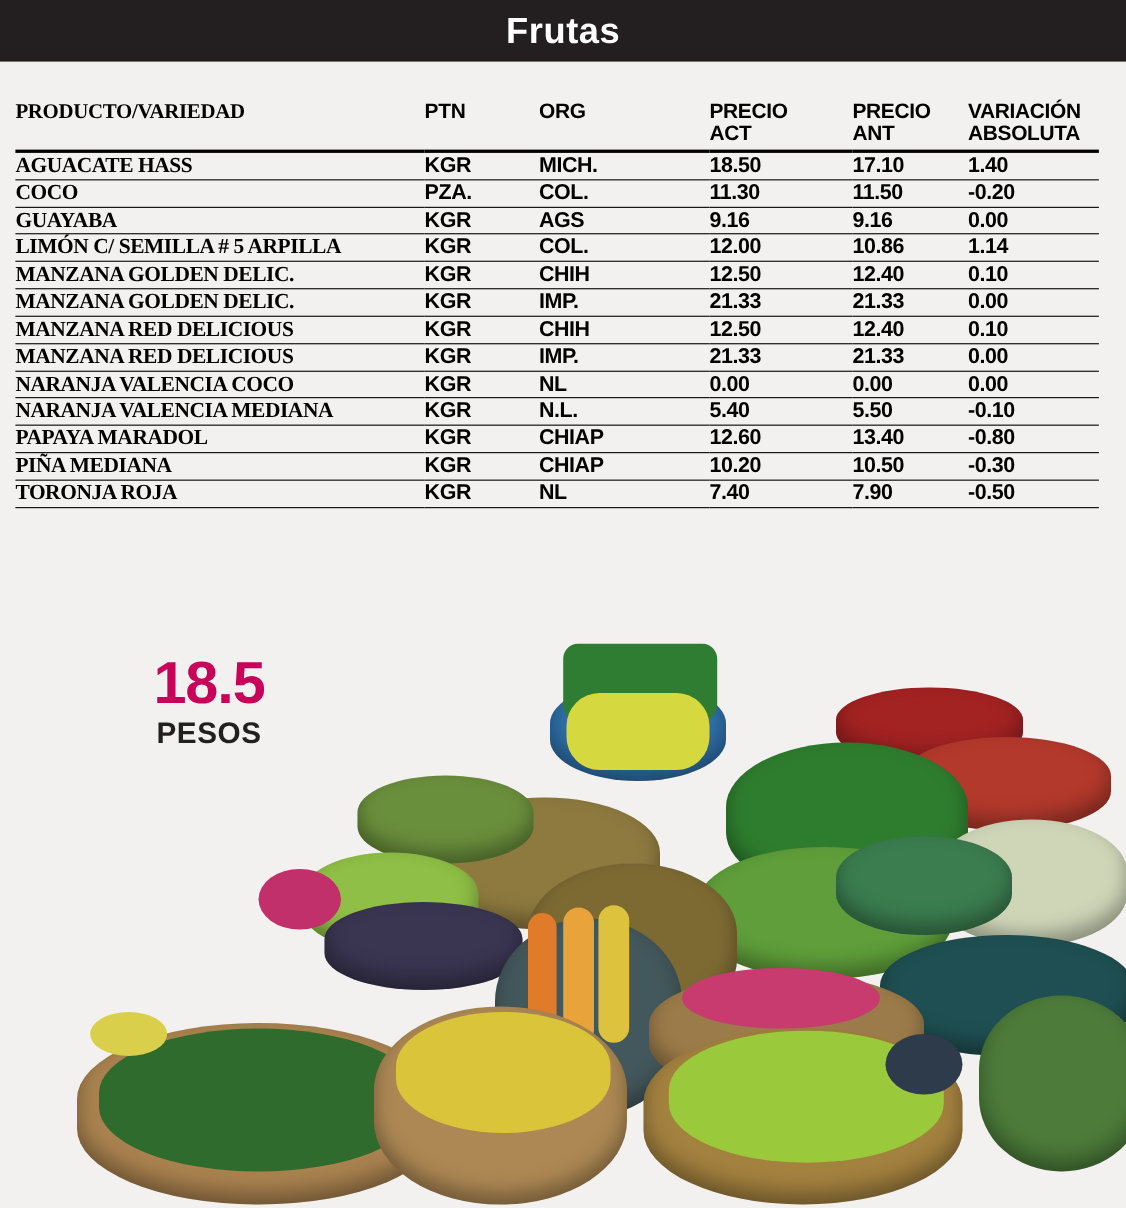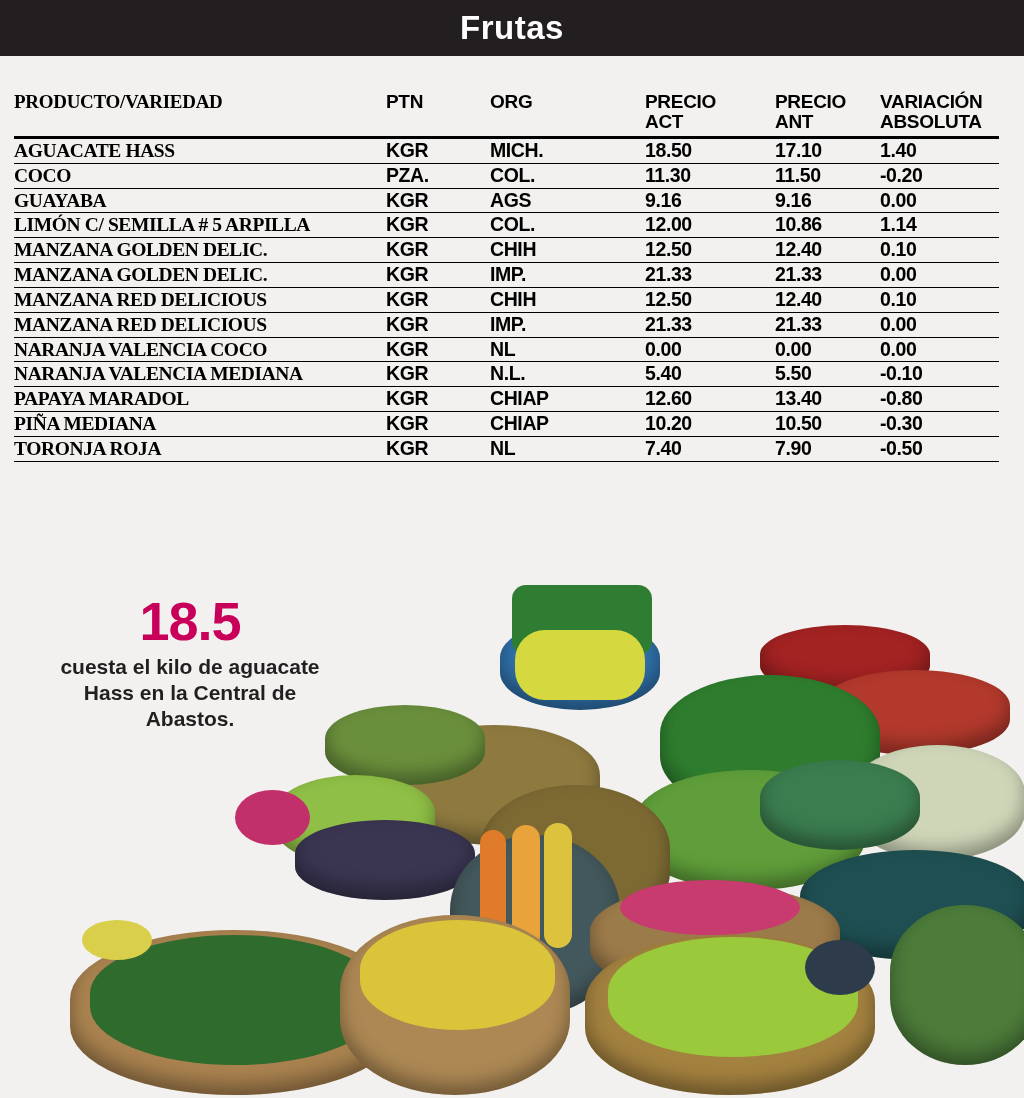--- a/index.html
+++ b/index.html
@@ -276,21 +276,21 @@
             <td class="c-pact">7.40</td>
             <td class="c-pant">7.90</td>
             <td class="c-var">-0.50</td>
           </tr>
         </tbody>
     </table>
   </div>
 
   <div class="highlight">
     <div class="big-number" style="color: rgb(200, 0, 90);">18.5</div>
-    <div class="caption">cuesta el kilo de aguacate Hass en la Central de Abastos.</div>
+    <div class="pesos-word">PESOS</div>
   </div>
 
   <div class="photo">
 
     <div class="basket" style="left:440px; top:35px; width:160px; height:90px; background:#2f6fa8;"></div>
     <div class="blob" style="left:452px; top:0px; width:140px; height:70px; background:#2f7d32; border-radius:14px;"></div>
     <div class="blob" style="left:455px; top:45px; width:130px; height:70px; background:#d6d83f; border-radius:30px;"></div>
 
     <div class="basket" style="left:700px; top:40px; width:170px; height:70px; background:#a32222;"></div>
     <div class="basket" style="left:760px; top:85px; width:190px; height:85px; background:#b3392c;"></div>

